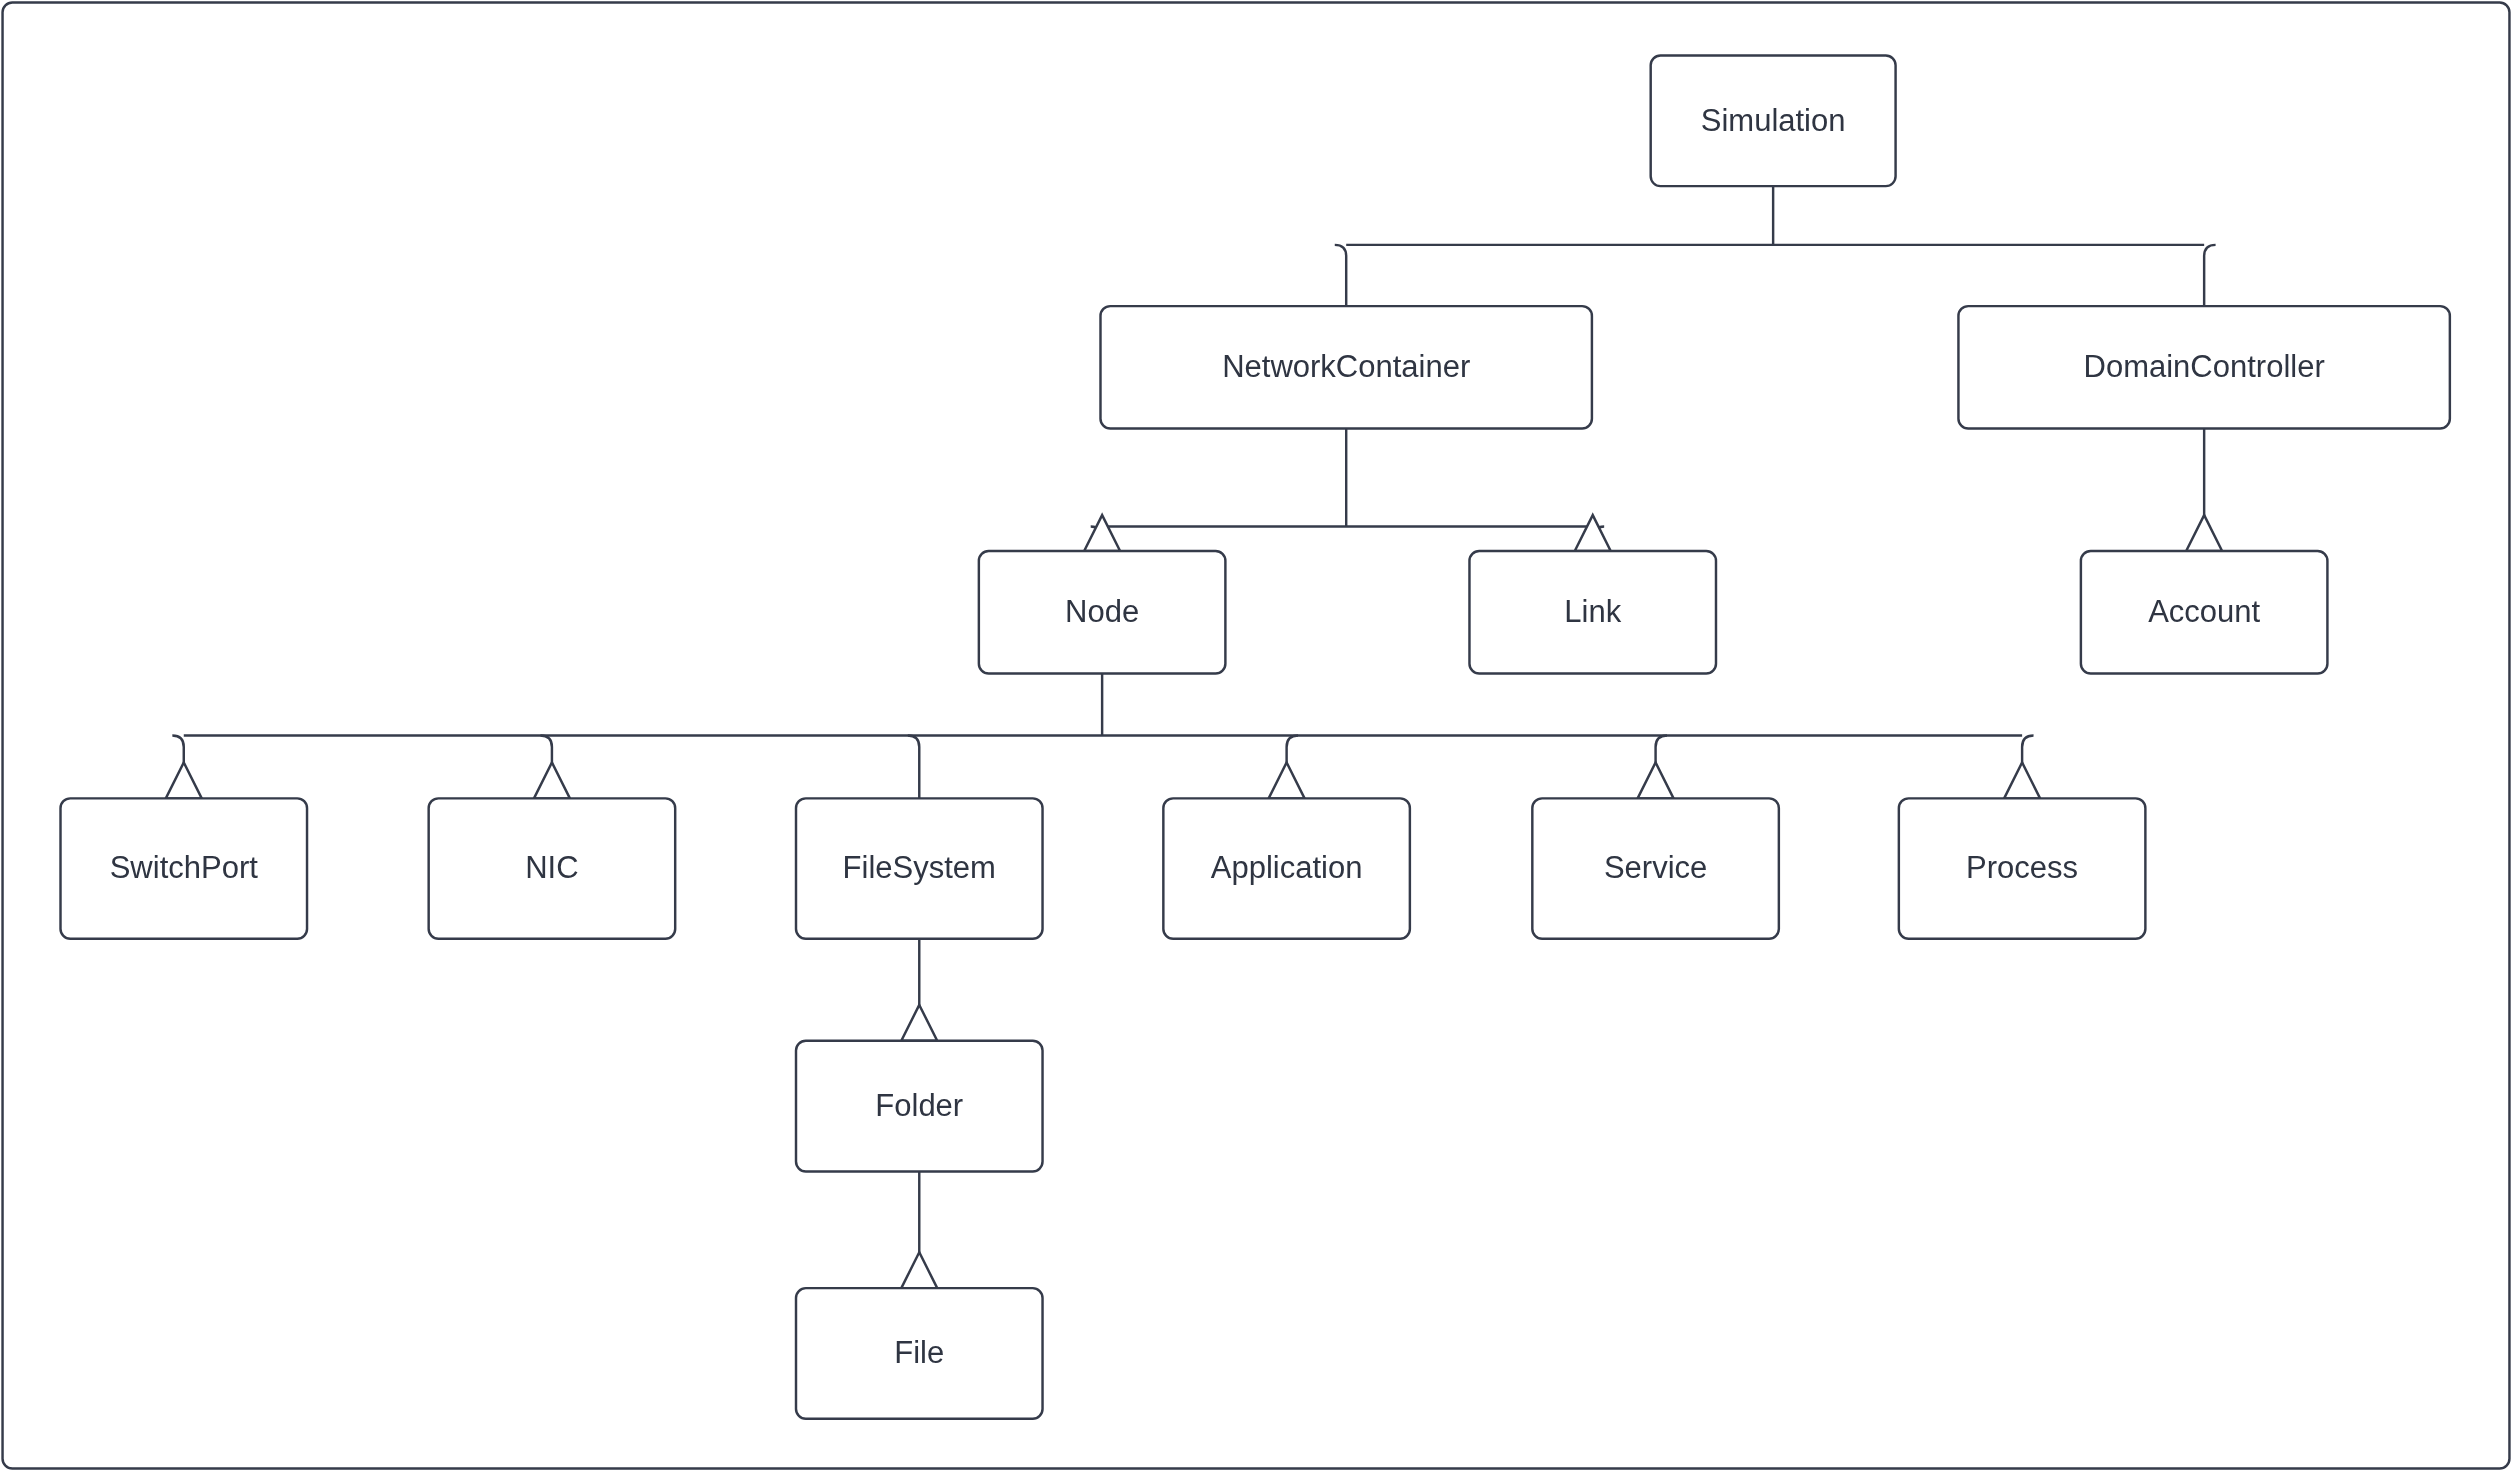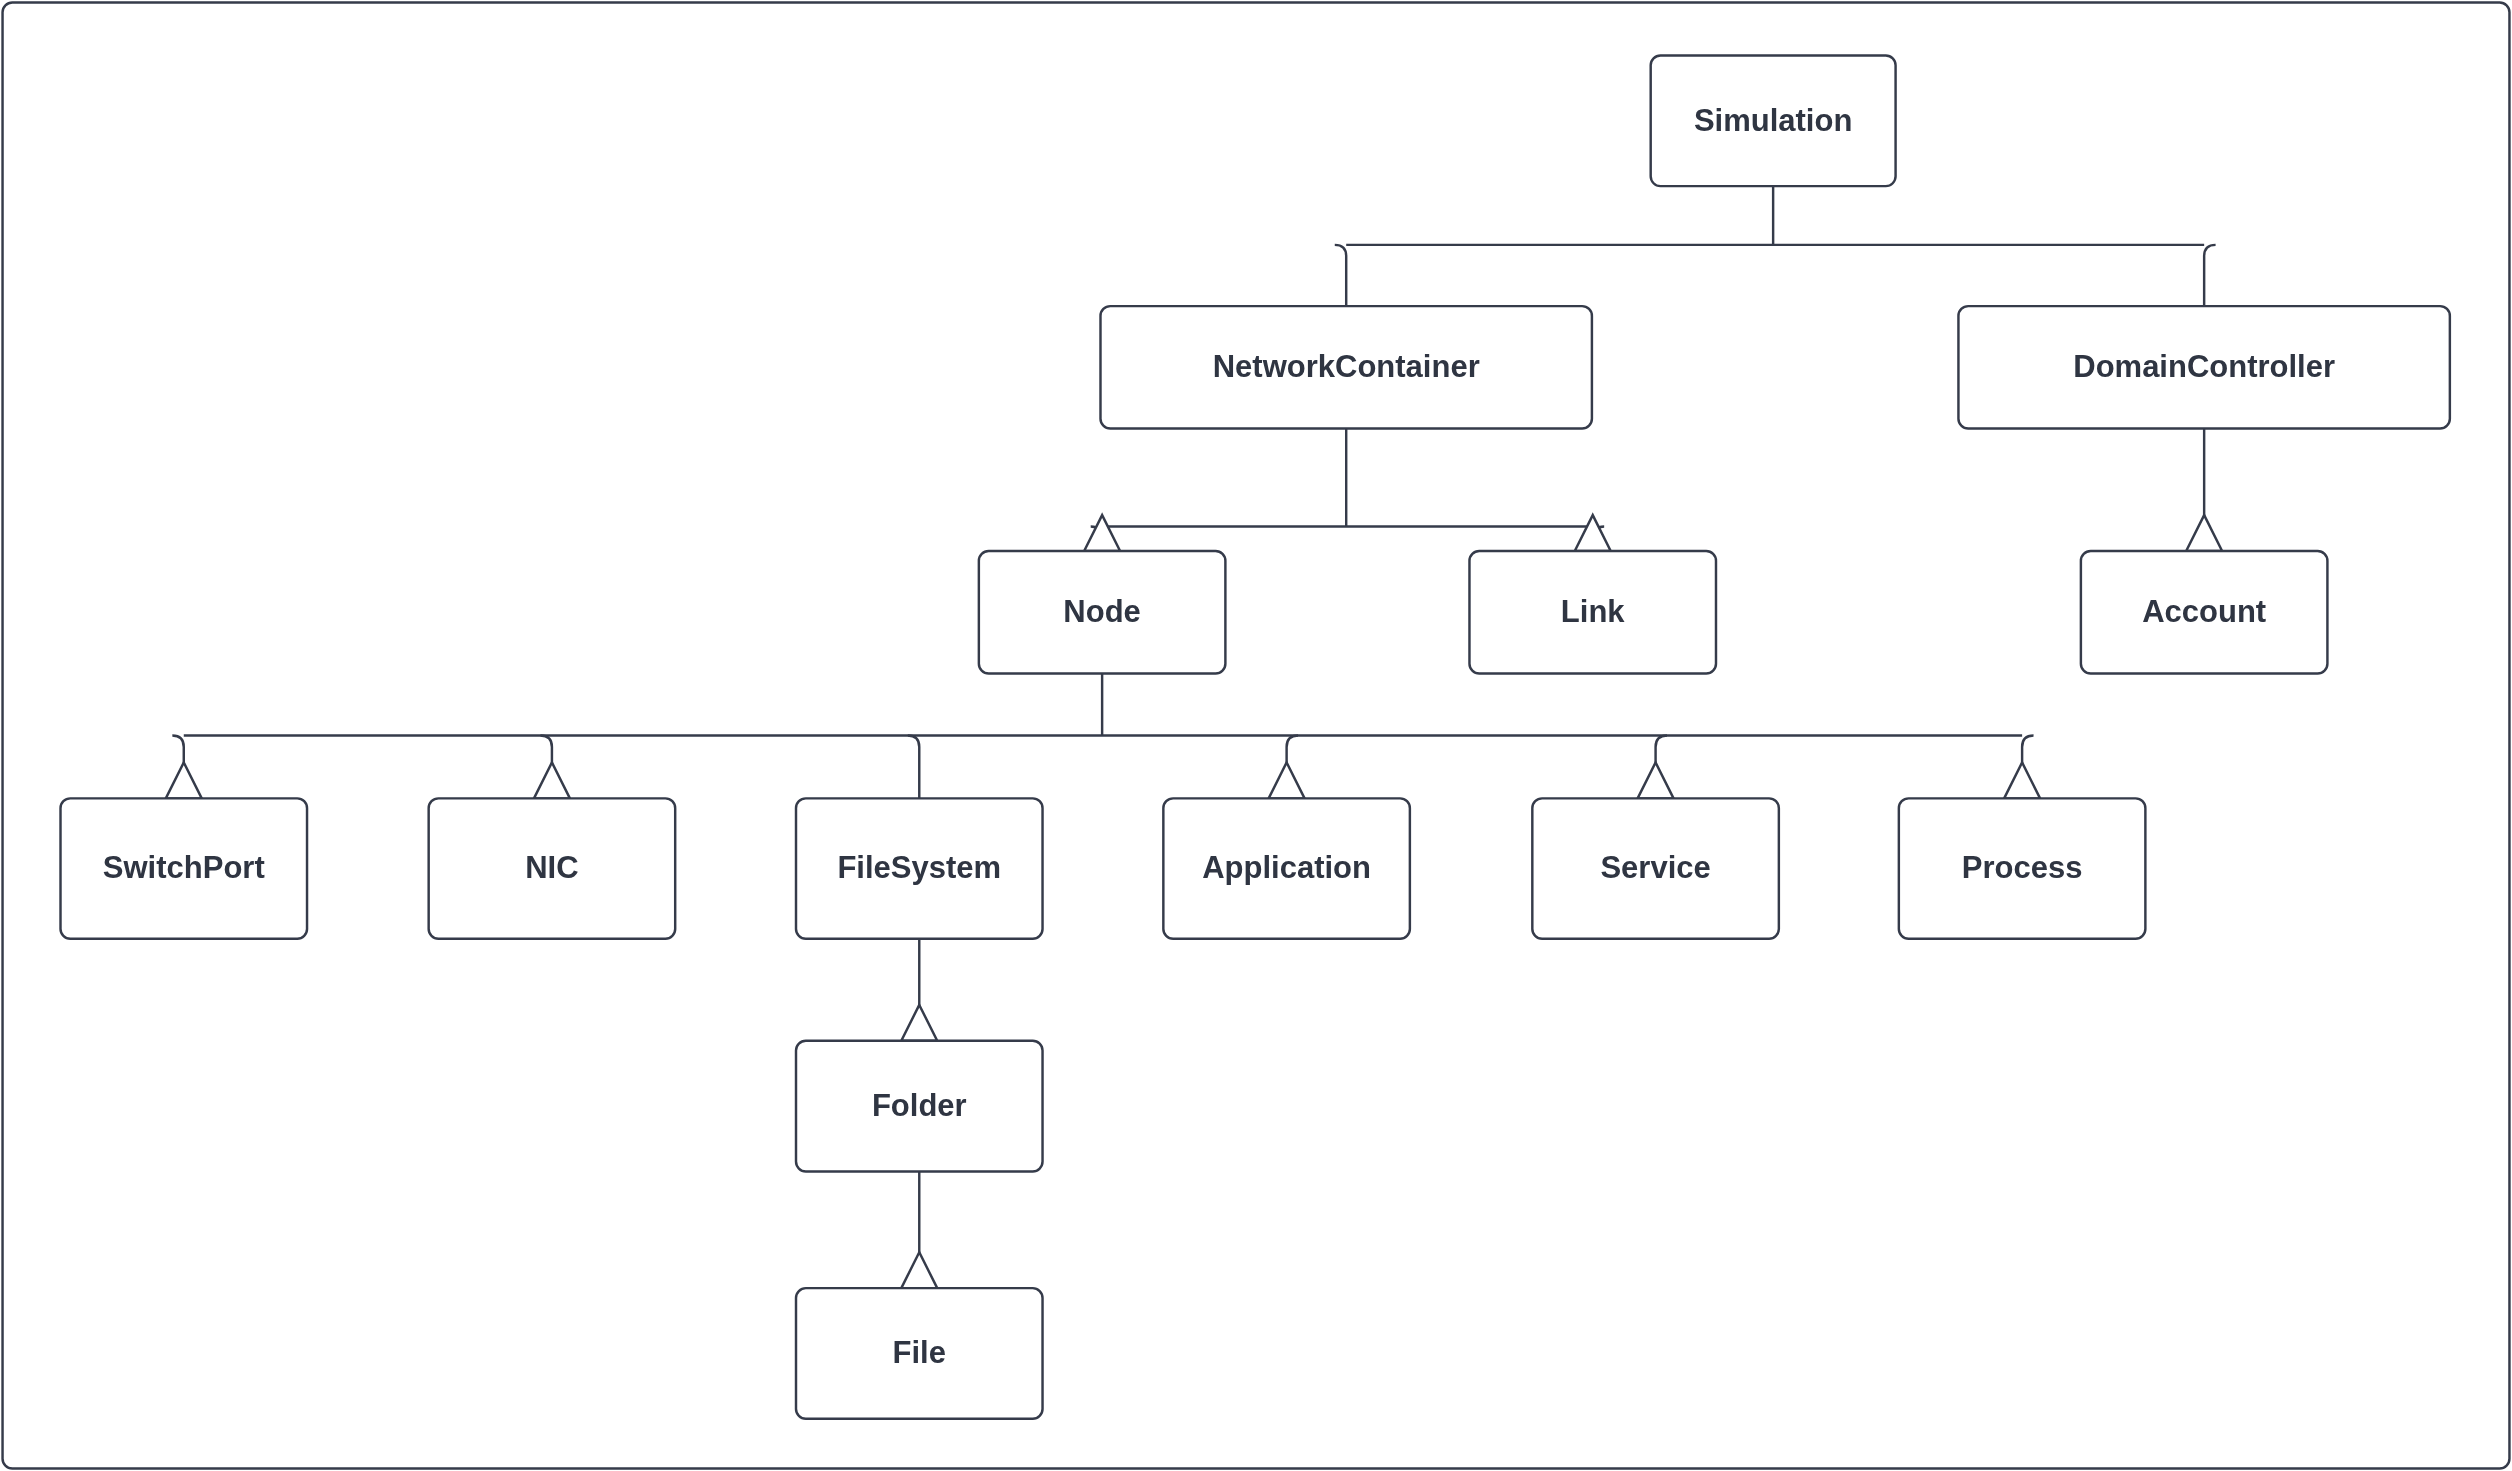--- a/index.html
+++ b/index.html
@@ -10,21 +10,20 @@
   }
   body {
     font-family: "Liberation Sans", sans-serif;
   }
   #diagram-root {
     position: relative;
     width: 2512px;
     height: 1471px;
     background: #ffffff;
     overflow: hidden;
-    font-weight: bold;
   }
   svg.canvas {
     display: block;
     width: 2512px;
     height: 1471px;
   }
   .frame-rect {
     fill: #ffffff;
     stroke: #353b4a;
     stroke-width: 3;

